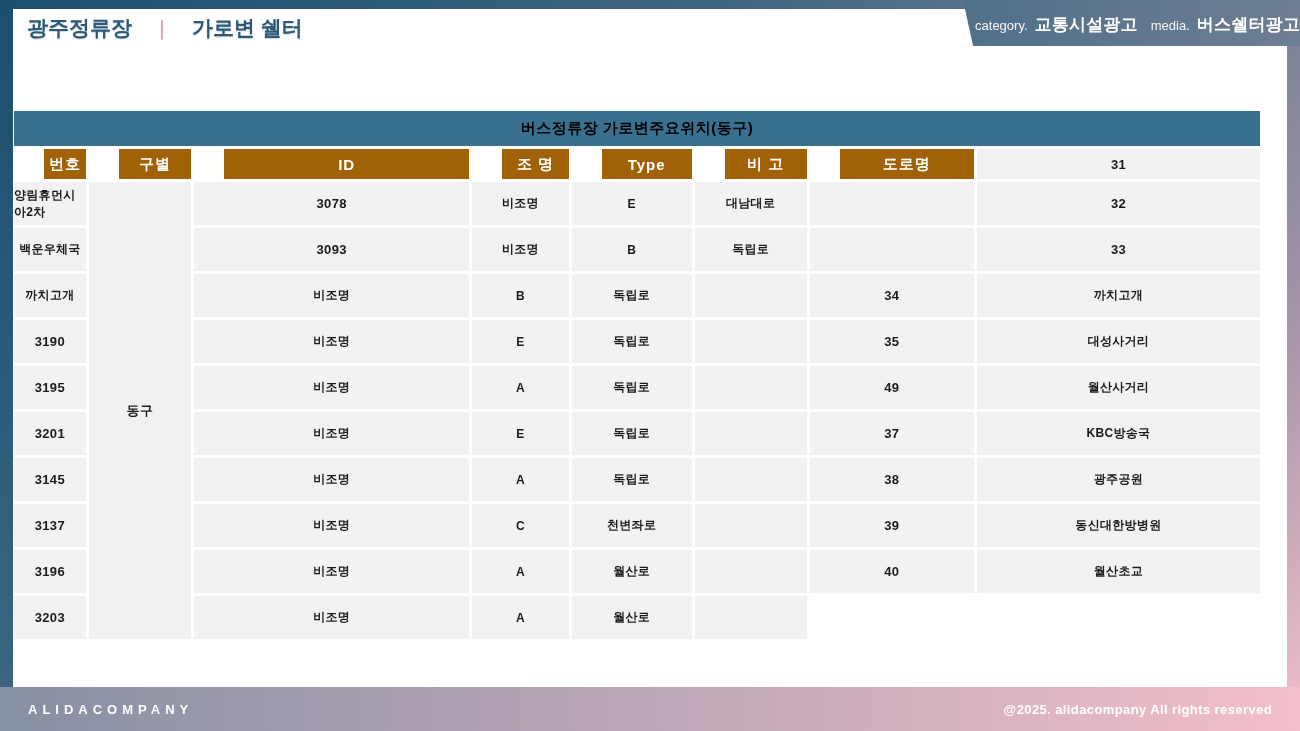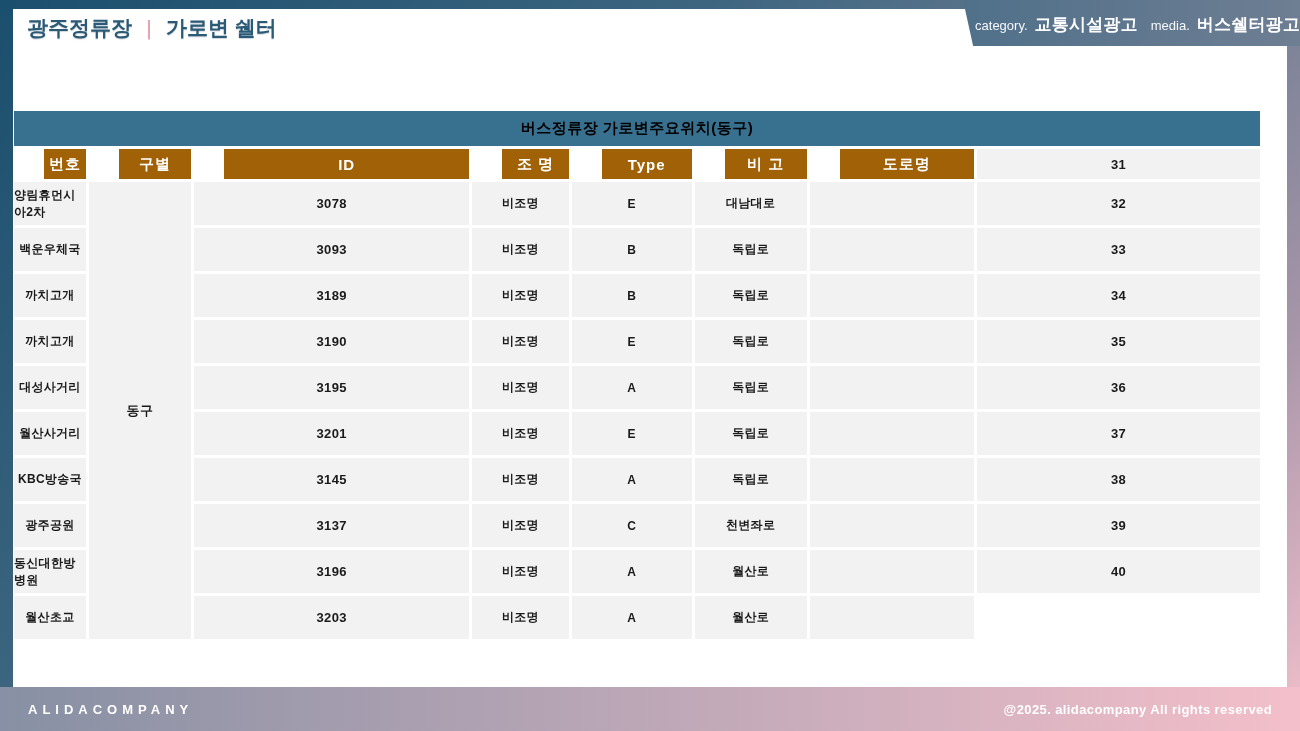--- a/index.html
+++ b/index.html
@@ -27,21 +27,21 @@
     display:flex;align-items:center;justify-content:flex-end;
     padding-right:0;box-sizing:border-box;color:#fff;
   }
   .notch .inner{display:flex;align-items:baseline;gap:7px;padding-top:2px;}
   .cat-label{font-size:13px;font-weight:400;opacity:.95;}
   .cat-value{font-size:17px;font-weight:800;letter-spacing:0.2px;}
   .media-gap{margin-left:6px;}
   
   .page-title{
     position:absolute;left:27px;top:9px;height:38px;
-    display:flex;align-items:center;gap:14px;
+    display:flex;align-items:center;gap:27px;
     font-size:21px;font-weight:800;color:#2b5a77;
     text-shadow:0 1px 1px rgba(40,60,80,.22);
   }
   .page-title .sep{color:#e8a0b2;font-weight:800;transform:scaleX(.7);}
   
   .tbl{
     position:absolute;left:14px;top:111px;width:1246px;
     display:grid;
     grid-template-columns:73fr 104fr 280fr 98fr 122fr 114fr 167fr 288fr;
     grid-template-rows:35px 30px repeat(10,43px);
@@ -122,21 +122,20 @@
     <div class="td num">32</div>
     <div class="td">백운우체국</div>
     <div class="td num">3093</div>
     <div class="td">비조명</div>
     <div class="td">B</div>
     <div class="td">독립로</div>
     <div class="td"></div>
 
     <div class="td num">33</div>
     <div class="td">까치고개</div>
-    <div class="td num">3189</div>
     <div class="td">비조명</div>
     <div class="td">B</div>
     <div class="td">독립로</div>
     <div class="td"></div>
 
     <div class="td num">34</div>
     <div class="td">까치고개</div>
     <div class="td num">3190</div>
     <div class="td">비조명</div>
     <div class="td">E</div>
@@ -144,21 +143,21 @@
     <div class="td"></div>
 
     <div class="td num">35</div>
     <div class="td">대성사거리</div>
     <div class="td num">3195</div>
     <div class="td">비조명</div>
     <div class="td">A</div>
     <div class="td">독립로</div>
     <div class="td"></div>
 
-    <div class="td num">36</div>
+    <div class="td num">49</div>
     <div class="td">월산사거리</div>
     <div class="td num">3201</div>
     <div class="td">비조명</div>
     <div class="td">E</div>
     <div class="td">독립로</div>
     <div class="td"></div>
 
     <div class="td num">37</div>
     <div class="td">KBC방송국</div>
     <div class="td num">3145</div>

